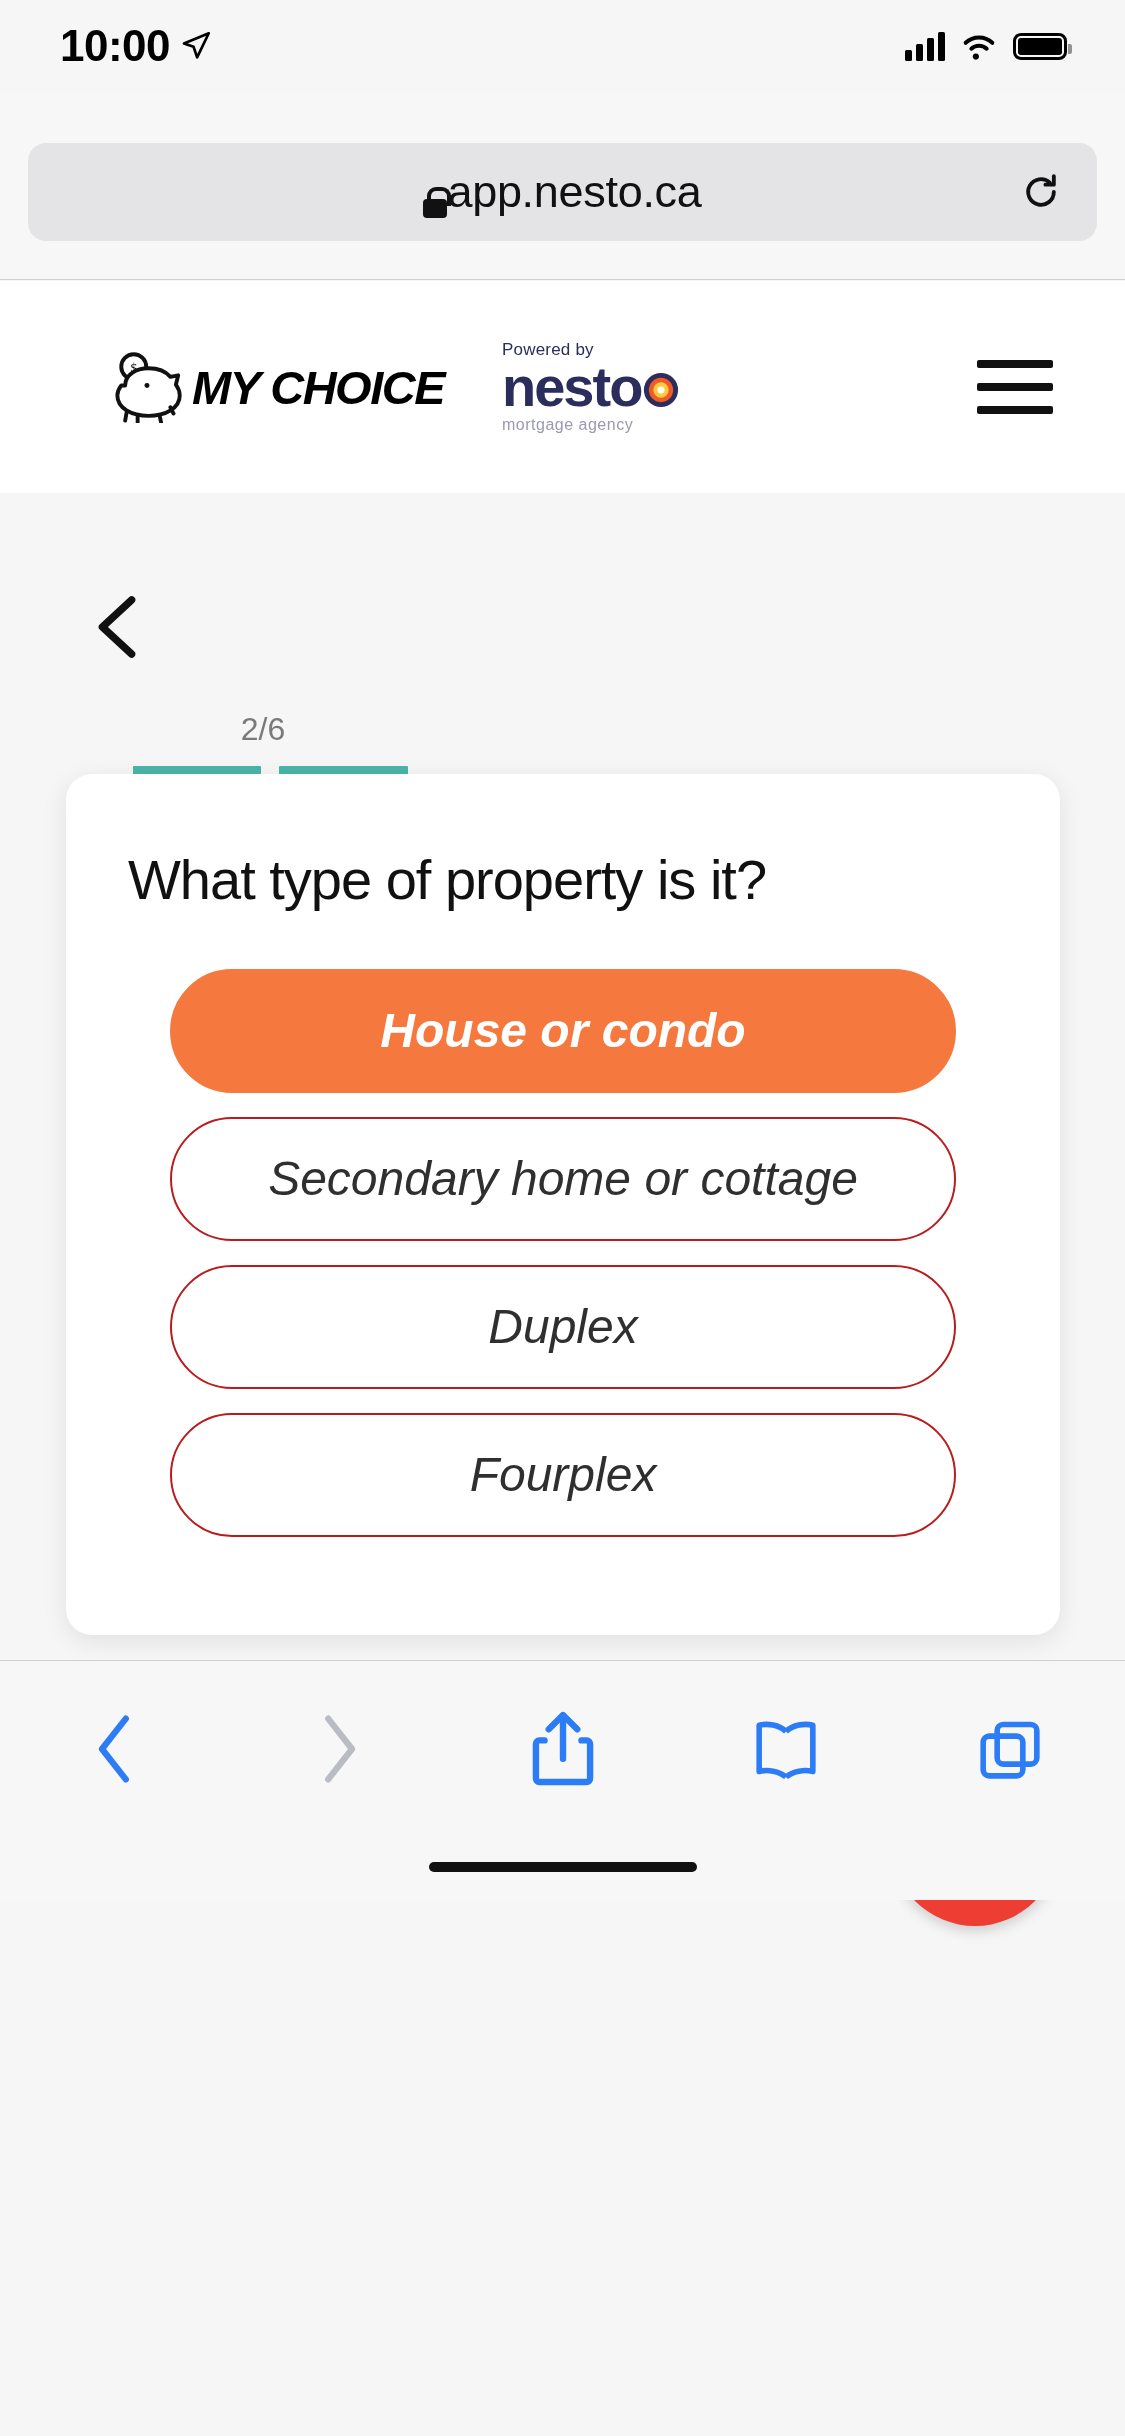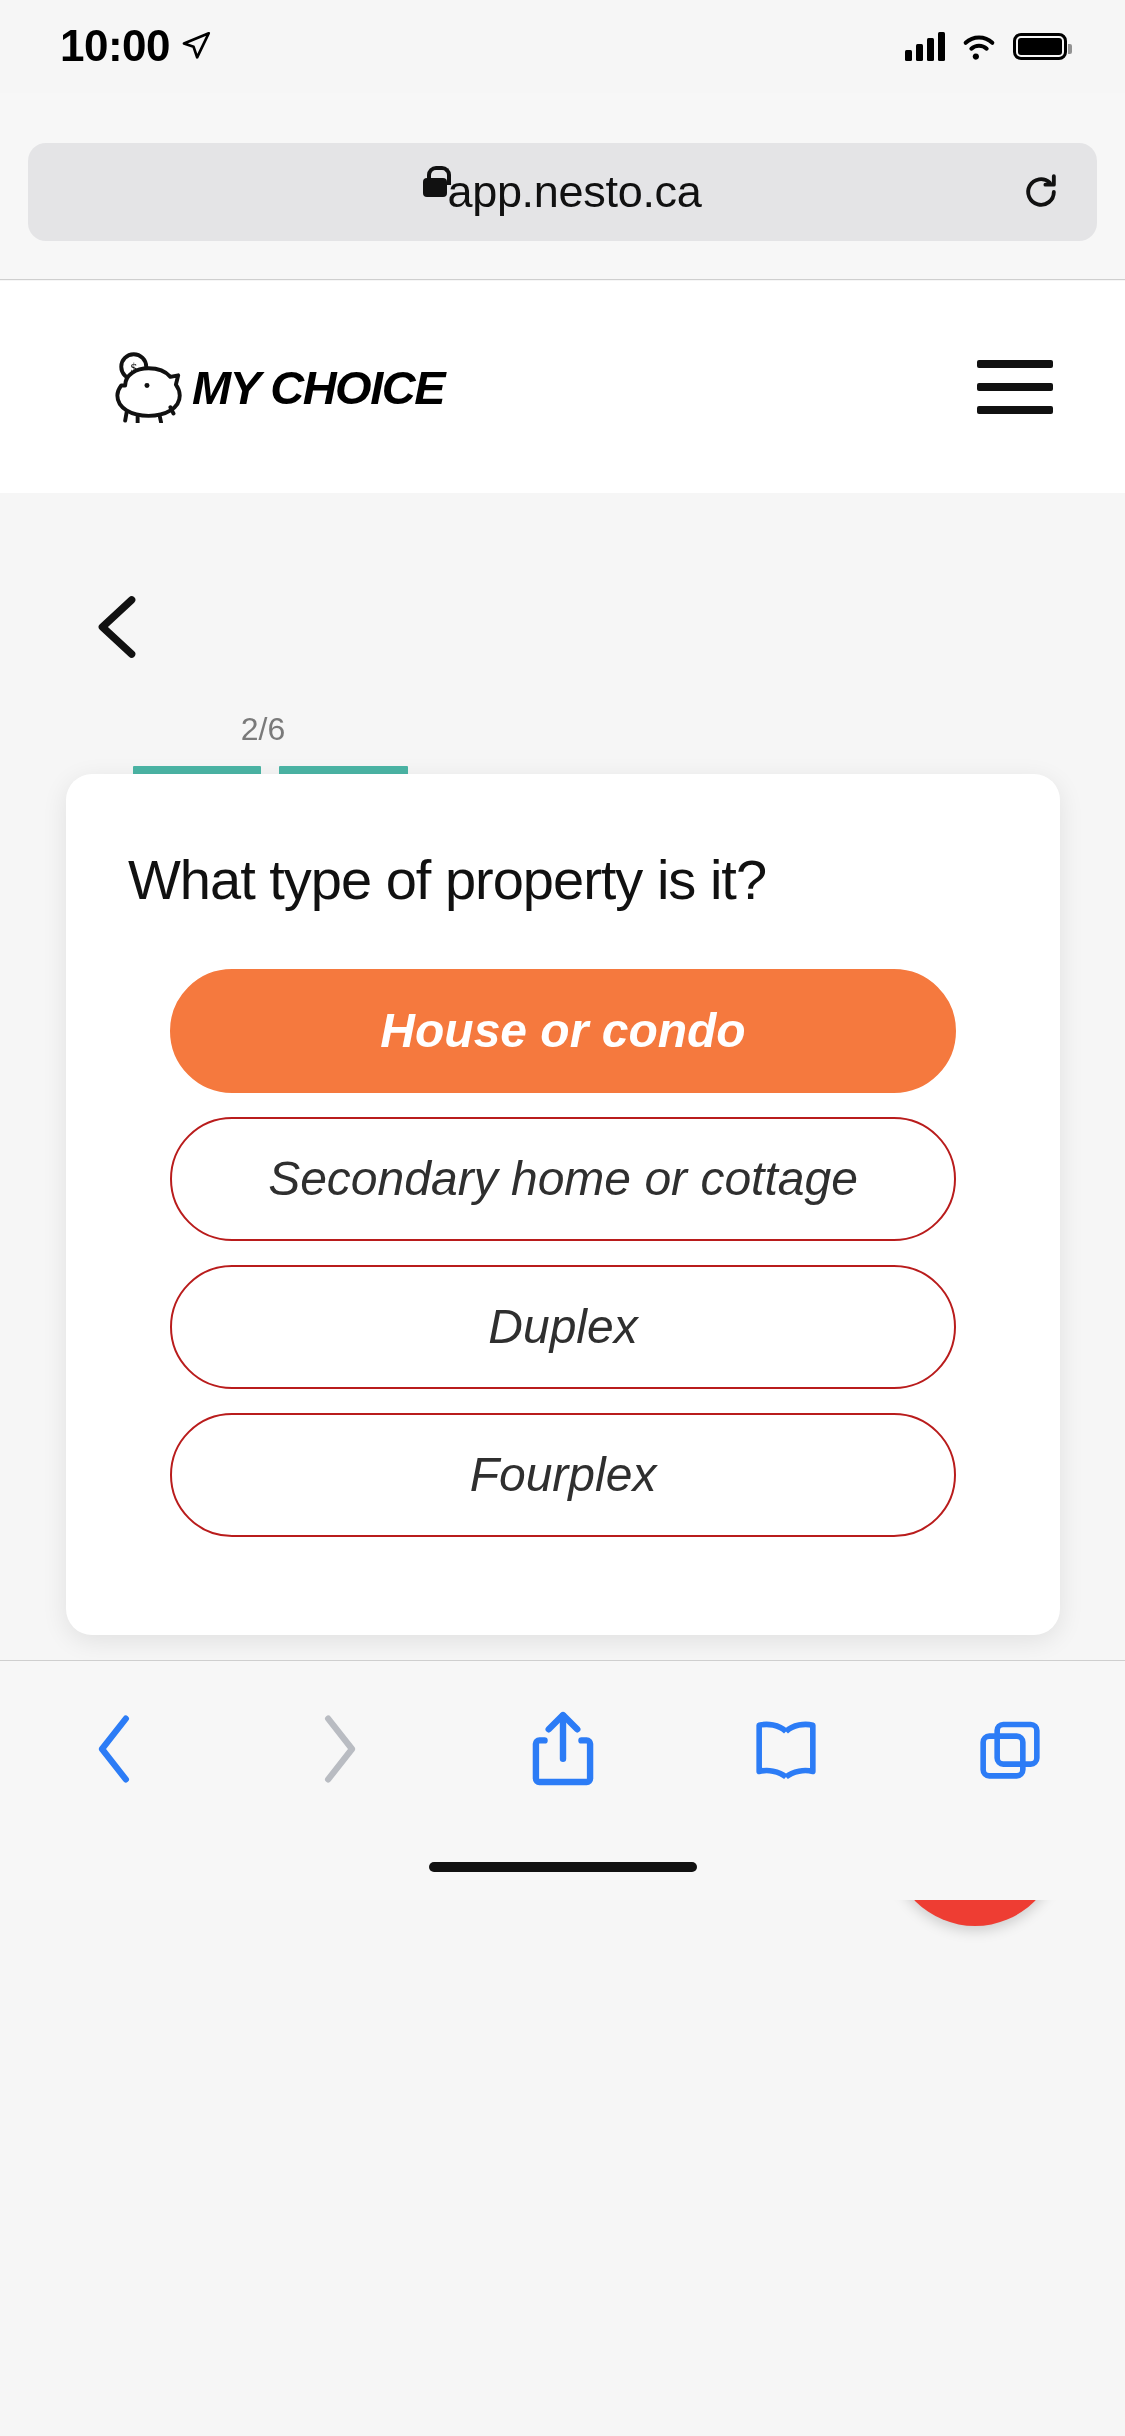--- a/index.html
+++ b/index.html
@@ -41,21 +41,21 @@
   
   .urlbar-wrap {
     position: absolute; top: 93px; left: 0; width: 1125px; height: 187px;
     background: #f7f7f7; border-bottom: 1px solid #cfcfcf;
   }
   .urlbar {
     position: absolute; top: 50px; left: 28px; width: 1069px; height: 98px;
     background: #e4e4e6; border-radius: 18px;
     display: flex; align-items: center; justify-content: center; position: relative;
   }
-  .url-center { display: flex; align-items: flex-start; gap: 0; }
+  .url-center { display: flex; align-items: flex-end; gap: 0; }
   .lock { width: 24px; height: 31px; position: relative; }
   .lock::before {
     content:''; position:absolute; left:4px; top:0; width:16px; height:15px;
     border: 4px solid #111; border-bottom: none; border-radius: 9px 9px 0 0;
   }
   .lock::after {
     content:''; position:absolute; left:0; top:12px; width:24px; height:19px;
     background:#111; border-radius: 4px;
   }
   .url-text { font-size: 45px; color: #111; letter-spacing: -0.3px; }
@@ -196,20 +196,33 @@
     <div class="brand">
       <svg class="piggy" viewBox="0 0 100 92">
         <circle cx="33" cy="20" r="16" fill="#fff" stroke="#111" stroke-width="5"></circle>
         <text x="33" y="27" font-size="17" font-family="Liberation Serif, serif" text-anchor="middle" fill="#111">$</text>
         <path d="M22 44c0-14 14-22 30-22 12 0 22 4 28 11l10-2-3 12c3 4 5 9 5 14 0 16-18 26-40 26S12 73 12 57c0-5 2-9 5-13z" fill="#fff" stroke="#111" stroke-width="5" stroke-linejoin="round"></path>
         <path d="M24 78 l-2 11 M38 84 l0 8 M66 82 l2 9 M80 72 l4 8" stroke="#111" stroke-width="5" stroke-linecap="round" fill="none"></path>
         <circle cx="50" cy="44" r="3.2" fill="#111"></circle>
       </svg>
       <span class="brand-name">MY CHOICE</span>
     </div>
+    <div class="powered">
+      <span class="powered-top">Powered by</span>
+      <span class="nesto-row">
+        <span class="nesto-word">nesto</span>
+        <svg class="nesto-dot" viewBox="0 0 40 40">
+          <circle cx="20" cy="20" r="19" fill="#2b2d5c"></circle>
+          <circle cx="20" cy="20" r="13.5" fill="#f05a28"></circle>
+          <circle cx="20" cy="20" r="8.5" fill="#ffc93c"></circle>
+          <circle cx="20" cy="20" r="4" fill="#fff"></circle>
+        </svg>
+      </span>
+      <span class="powered-sub">mortgage agency</span>
+    </div>
     <div class="hamburger">
         <i></i>
         <i></i>
         <i></i>
       </div>
   </div>
 
   <div class="page">
 
     <svg class="back-chevron" viewBox="0 0 24 32">

